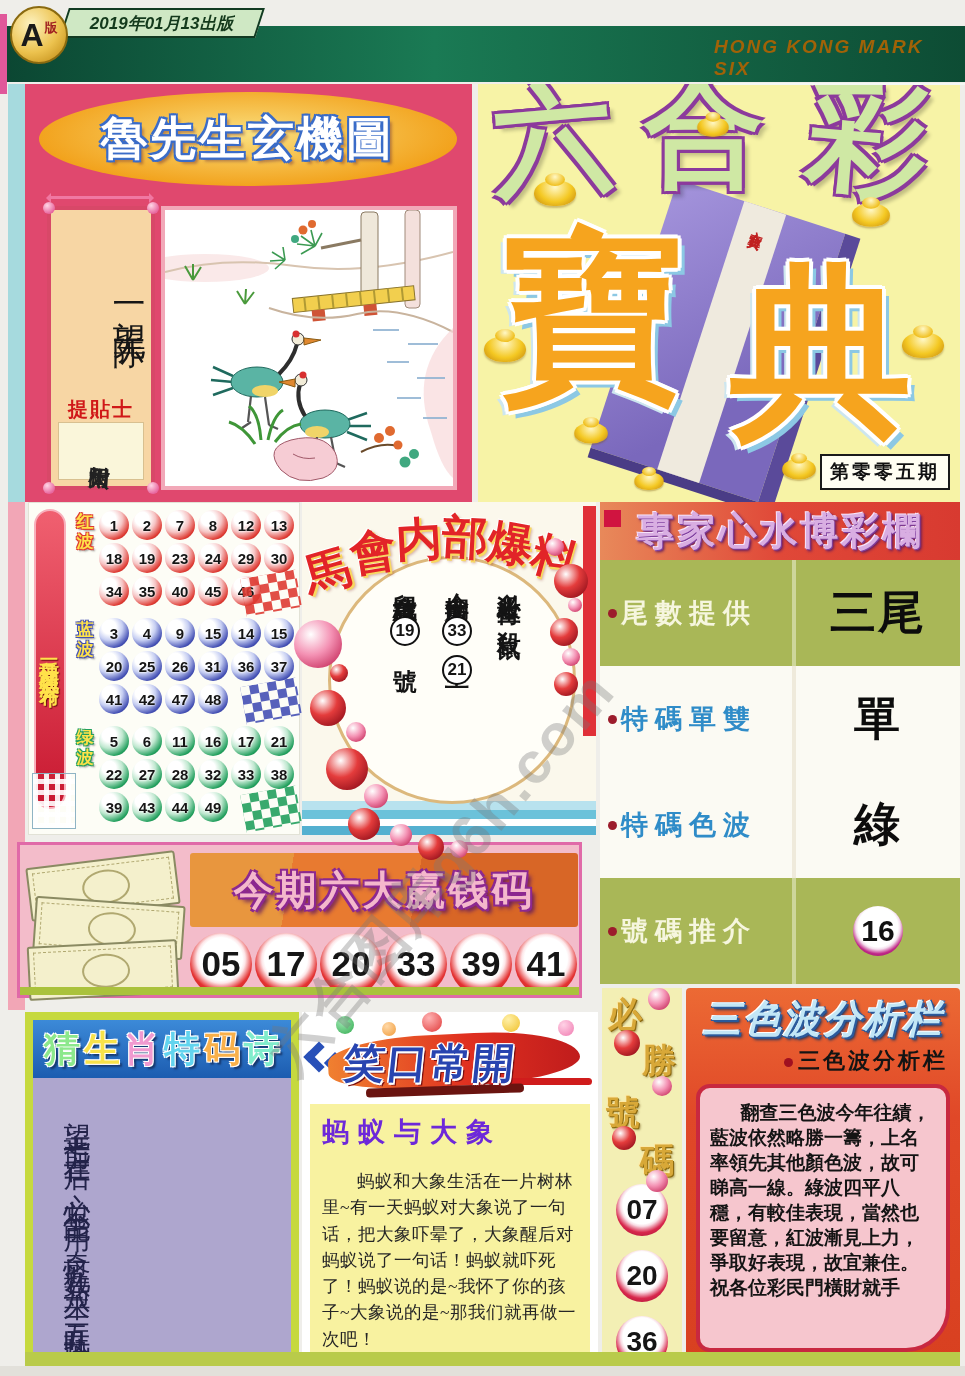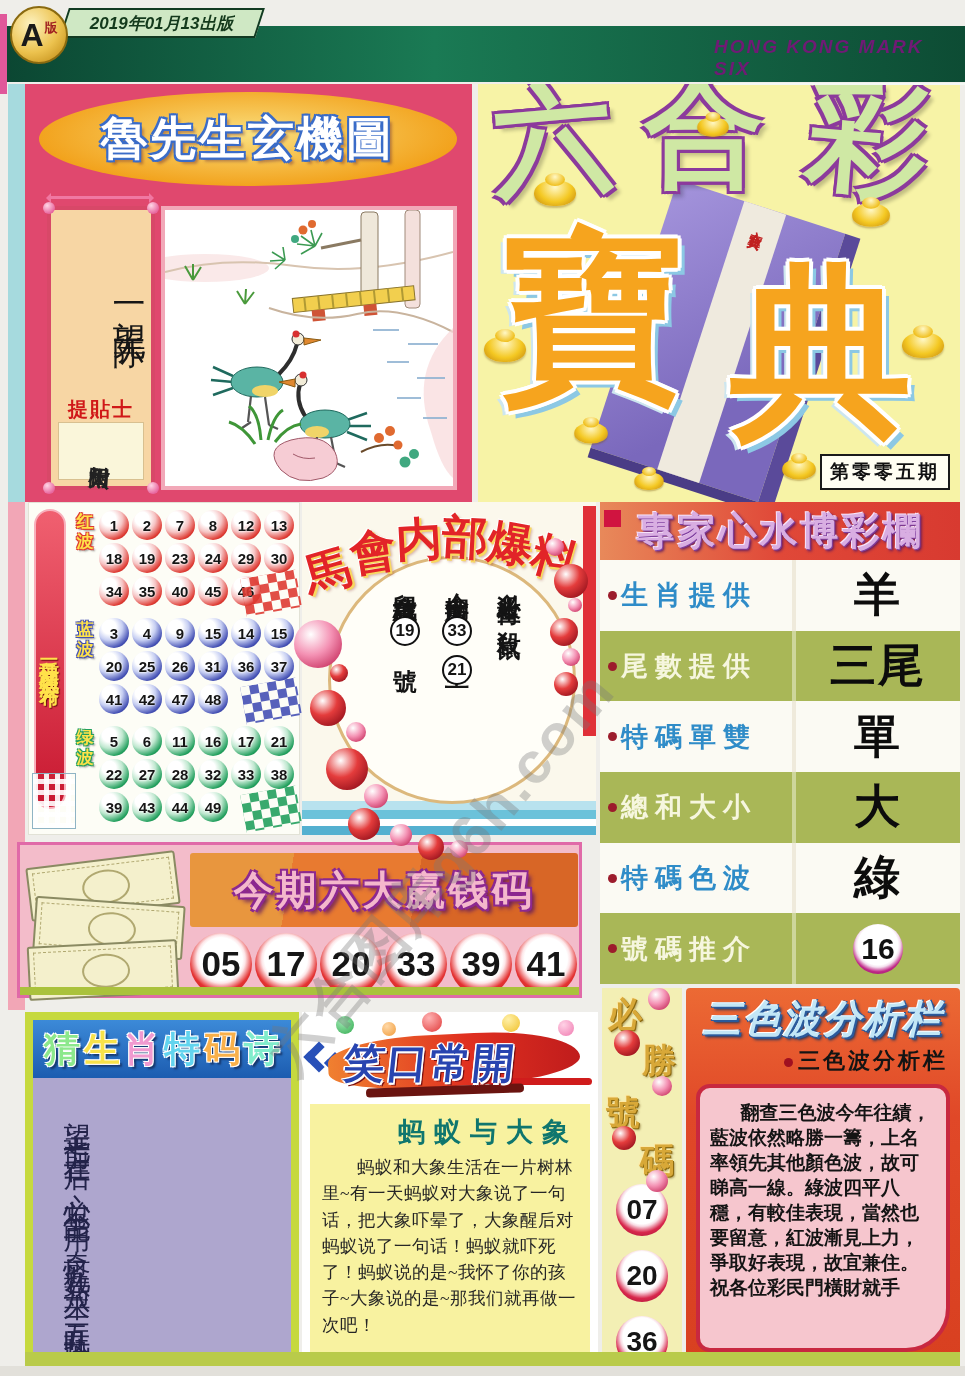--- a/index.html
+++ b/index.html
@@ -16,21 +16,21 @@
     border:2px solid #8a6a10; display:flex; align-items:center; justify-content:center; z-index:3; }
   .edition-badge .a { font-size:32px; font-weight:bold; color:#1a1a1a; }
   .edition-badge .v { font-size:13px; font-weight:bold; color:#a02020; margin:-14px 0 0 1px; }
   .date-chip { position:absolute; left:64px; top:8px; width:196px; height:30px; background:#cfe8c4;
     border:2px solid #123a22; transform:skewX(-18deg); display:flex; align-items:center; justify-content:center; z-index:2; }
   .date-chip span { transform:skewX(18deg); font-size:17px; font-weight:bold; font-style:italic; color:#143a1c; }
   .hdr-title { position:absolute; left:335px; top:28px; font-size:52px; font-weight:bold; letter-spacing:6px;
     color:#e42020; z-index:3;
     text-shadow:-2px 0 #fff,2px 0 #fff,0 2px #fff,0 -2px #fff,2px 2px #fff,-2px -2px #fff,-2px 2px #fff,2px -2px #fff,4px 4px 4px rgba(0,0,0,.45); }
   .hdr-en { position:absolute; left:714px; top:36px; font-size:19px; font-weight:bold; font-style:italic;
-    letter-spacing:2px; color:#701a75; border-bottom:2px solid #f4f8f4; padding-bottom:3px; z-index:3; }
+    letter-spacing:2px; color:#a16207; border-bottom:2px solid #f4f8f4; padding-bottom:3px; z-index:3; }
 
   
   .strip-cyan { position:absolute; left:8px; top:84px; width:17px; height:418px; background:#a6dade; }
   .strip-pink { position:absolute; left:8px; top:502px; width:17px; height:508px; background:#f2a6b6; }
 
   
   #mystic { position:absolute; left:25px; top:84px; width:447px; height:418px; background:#e0486e; }
   .mystic-oval { position:absolute; left:14px; top:8px; width:418px; height:94px; border-radius:50%;
     background:radial-gradient(ellipse at 50% 45%, #fadf7e, #f2a21c 72%, #e8920f);
     display:flex; align-items:center; justify-content:center; }
@@ -169,22 +169,22 @@
   .chev { position:absolute; width:22px; height:22px; border-left:8px solid #2850b8; border-bottom:8px solid #2850b8; transform:rotate(45deg); }
   .swoosh { position:absolute; left:26px; top:22px; width:252px; height:52px;
     background:linear-gradient(90deg,#f08030,#e03020 55%,#c01c1c); border-radius:48% 52% 55% 45% / 55% 70% 55% 45%;
     transform:rotate(-3deg); }
   .swoosh-tail { position:absolute; left:186px; top:66px; width:104px; height:7px; background:#d01c1c; border-radius:4px; }
   .swoosh-shadow { position:absolute; left:64px; top:74px; width:158px; height:9px; background:#6a1410; border-radius:4px; transform:rotate(-2deg); }
   .joke-logo { position:absolute; left:42px; top:24px; font-size:41px; font-weight:bold; letter-spacing:2px;
     color:#2844b0; transform:skewX(-6deg);
     text-shadow:1.5px 0 #fff,-1.5px 0 #fff,0 1.5px #fff,0 -1.5px #fff,1.5px 1.5px #fff,-1.5px -1.5px #fff,3px 3px 0 #7c1010; }
   .joke-body { position:absolute; left:8px; top:92px; right:8px; bottom:8px; background:#f8f2a0; padding:8px 12px; }
-  .story-title { text-align:right; font-family:"Liberation Serif",serif; font-size:27px; font-weight:bold;
-    letter-spacing:9px; color:#0f766e; margin:2px 0 4px; }
+  .story-title { text-align:left; font-family:"Liberation Serif",serif; font-size:27px; font-weight:bold;
+    letter-spacing:9px; color:#6d28d9; margin:2px 0 18px; }
   .story-text { font-family:"Liberation Serif",serif; font-size:17.5px; line-height:1.5; color:#262626;
     text-indent:2em; letter-spacing:.5px; }
 
   
   #mustwin { position:absolute; left:602px; top:988px; width:80px; height:380px; background:#f3efb4; }
   .mw-char { position:absolute; font-size:34px; font-weight:bold; color:#d8a838; z-index:2;
     text-shadow:1px 1px 0 #8c6a10,-1px -1px 0 #fceaa8,2px 2px 2px rgba(90,60,0,.4); }
   .mw-ball { position:absolute; left:14px; width:52px; height:52px; border-radius:50%; display:flex;
     align-items:center; justify-content:center; font-size:28px; font-weight:bold; color:#151515;
     background:radial-gradient(circle at 50% 40%, #fff 0 47%, #f8dce4 53%, #d8284c 68%, #a01034 92%); }
@@ -470,58 +470,38 @@
         <div class="pearl p" style="left: 260px; top: 146px; width: 18px; height: 18px;"></div>
         <div class="pearl r" style="left: 252px; top: 170px; width: 24px; height: 24px;"></div>
       </div>
   </div>
 
   <div id="picks">
     <div class="picks-hdr">
       <div class="sq"></div>
       <span>專家心水博彩欄</span>
     </div>
-  <div class="prow">
-        <div class="plabel">
-          <span class="pdot"></span>
-          <span class="ptext">生肖提供</span>
-        </div>
-        <div class="pdiv"></div>
-        <div class="pvalue">
-          <span class="pval">羊</span>
-        </div>
-      </div>
       <div class="prow green">
         <div class="plabel">
           <span class="pdot"></span>
           <span class="ptext">尾數提供</span>
         </div>
         <div class="pdiv"></div>
         <div class="pvalue">
           <span class="pval">三尾</span>
         </div>
       </div>
       <div class="prow">
         <div class="plabel">
           <span class="pdot"></span>
           <span class="ptext">特碼單雙</span>
         </div>
         <div class="pdiv"></div>
         <div class="pvalue">
           <span class="pval">單</span>
-        </div>
-      </div>
-      <div class="prow green">
-        <div class="plabel">
-          <span class="pdot"></span>
-          <span class="ptext">總和大小</span>
-        </div>
-        <div class="pdiv"></div>
-        <div class="pvalue">
-          <span class="pval">大</span>
         </div>
       </div>
       <div class="prow">
         <div class="plabel">
           <span class="pdot"></span>
           <span class="ptext">特碼色波</span>
         </div>
         <div class="pdiv"></div>
         <div class="pvalue">
           <span class="pval">綠</span>

